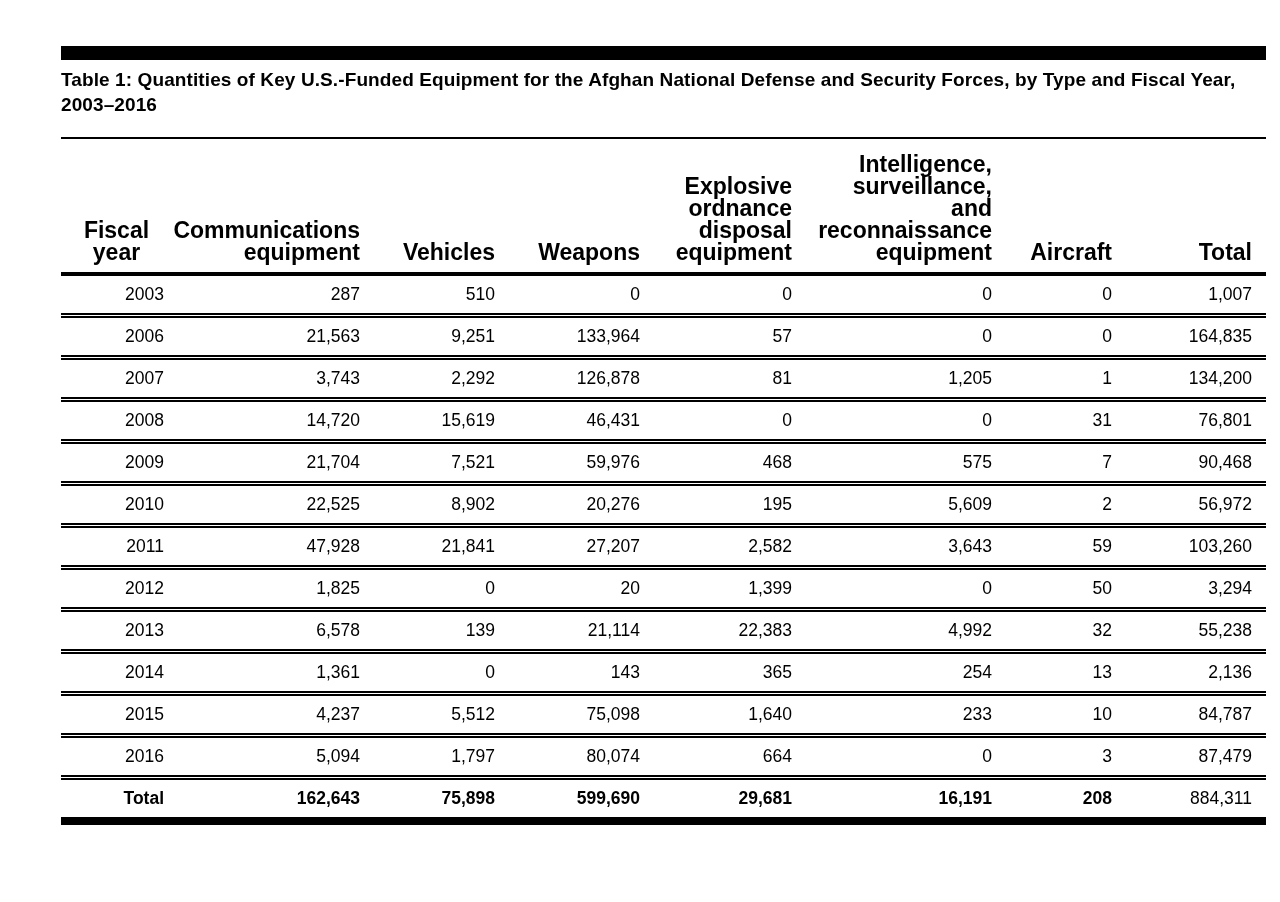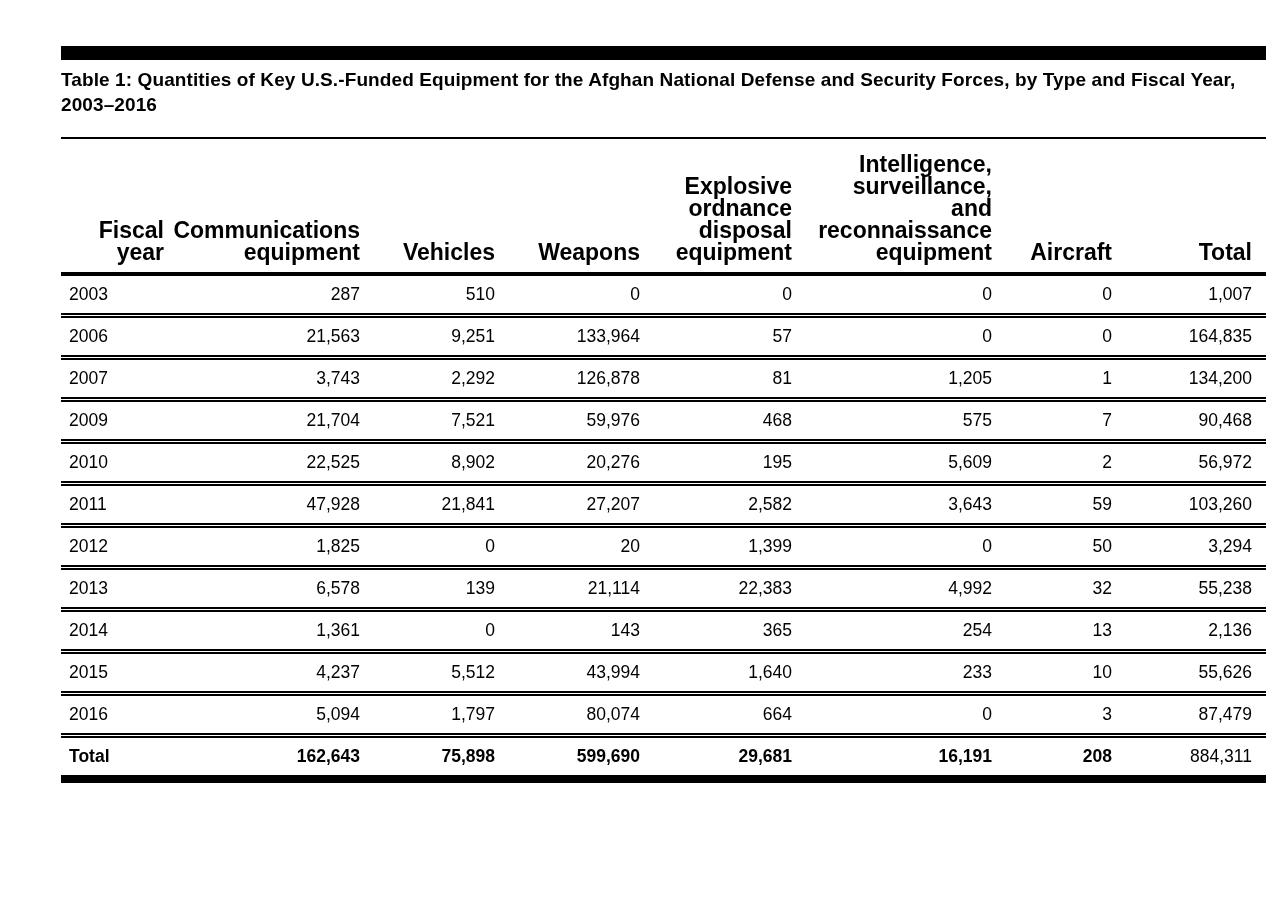--- a/index.html
+++ b/index.html
@@ -49,37 +49,37 @@
     font-size: 23px;
     font-weight: bold;
     vertical-align: bottom;
     text-align: right;
     white-space: pre-line;
     line-height: 22px;
     padding: 14px 2px 9px 2px;
     border-bottom: 4px solid #000000;
   }
   thead th:first-child {
-    text-align: right;
+    text-align: center;
     padding-left: 8px;
   }
   thead th:last-child {
     padding-right: 14px;
   }
   tbody td, tfoot td {
     font-size: 17.5px;
     text-align: right;
     padding: 8px 2px;
     line-height: 21px;
   }
   tbody td {
     border-bottom: 5px double #000000;
   }
   tbody td:first-child, tfoot td:first-child {
-    text-align: left;
+    text-align: right;
     padding-left: 8px;
   }
   tbody td:last-child, tfoot td:last-child {
     font-weight: normal;
     padding-right: 14px;
   }
   tfoot td {
     font-weight: bold;
     border-bottom: 8px solid #000000;
   }
@@ -155,20 +155,30 @@
     <td>2007</td>
     <td>3,743</td>
     <td>2,292</td>
     <td>126,878</td>
     <td>81</td>
     <td>1,205</td>
     <td>1</td>
     <td>134,200</td>
   </tr>
 
+  <tr>
+    <td>2008</td>
+    <td>14,720</td>
+    <td>15,619</td>
+    <td>46,431</td>
+    <td>0</td>
+    <td>0</td>
+    <td>31</td>
+    <td>76,801</td>
+  </tr>
 
   <tr>
     <td>2009</td>
     <td>21,704</td>
     <td>7,521</td>
     <td>59,976</td>
     <td>468</td>
     <td>575</td>
     <td>7</td>
     <td>90,468</td>
@@ -226,25 +236,25 @@
     <td>365</td>
     <td>254</td>
     <td>13</td>
     <td>2,136</td>
   </tr>
 
   <tr>
     <td>2015</td>
     <td>4,237</td>
     <td>5,512</td>
-    <td>43,994</td>
+    <td>75,098</td>
     <td>1,640</td>
     <td>233</td>
     <td>10</td>
-    <td>55,626</td>
+    <td>84,787</td>
   </tr>
 
   <tr>
     <td>2016</td>
     <td>5,094</td>
     <td>1,797</td>
     <td>80,074</td>
     <td>664</td>
     <td>0</td>
     <td>3</td>

